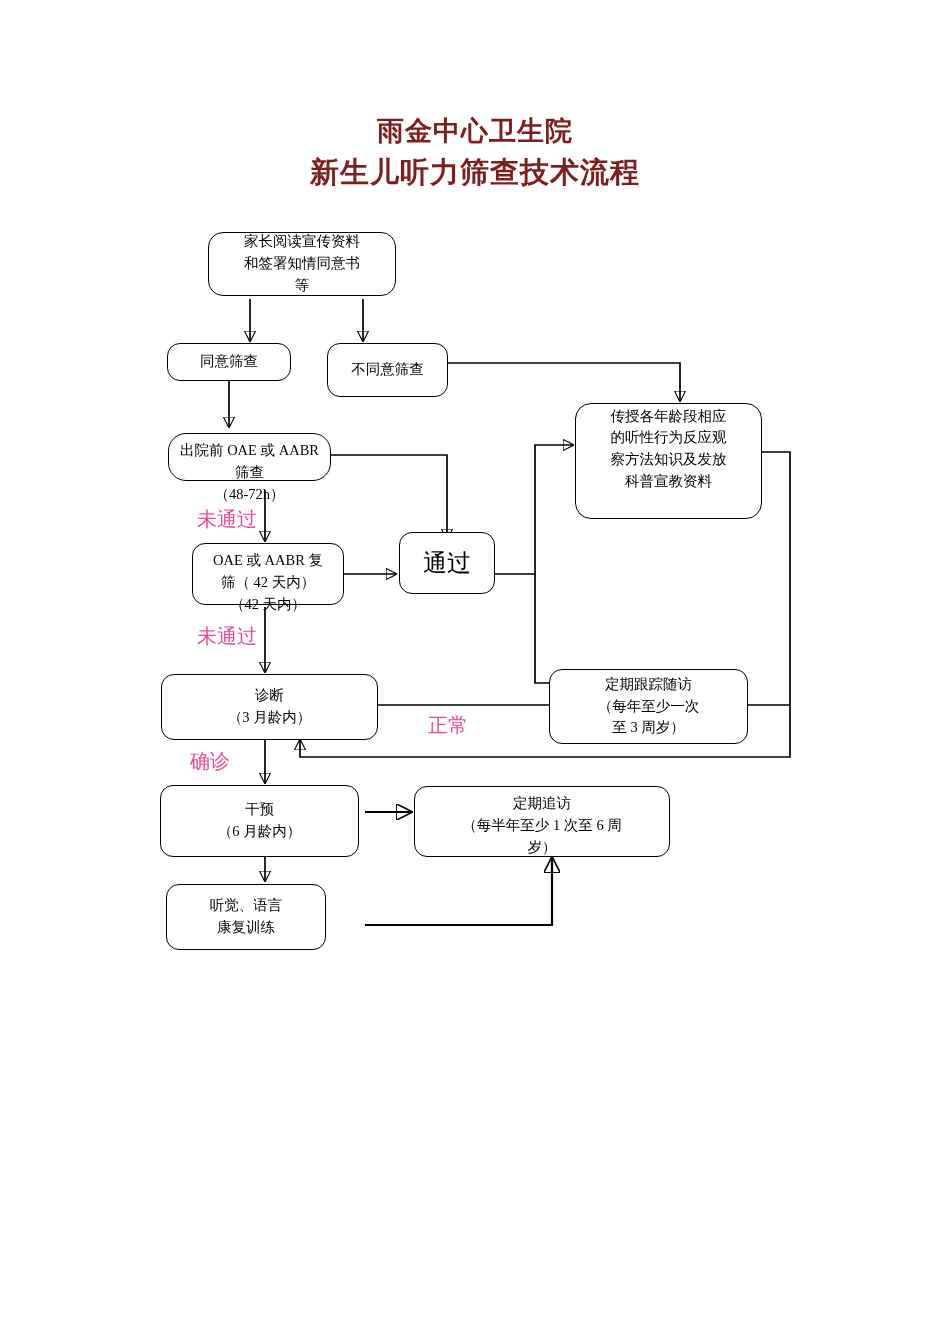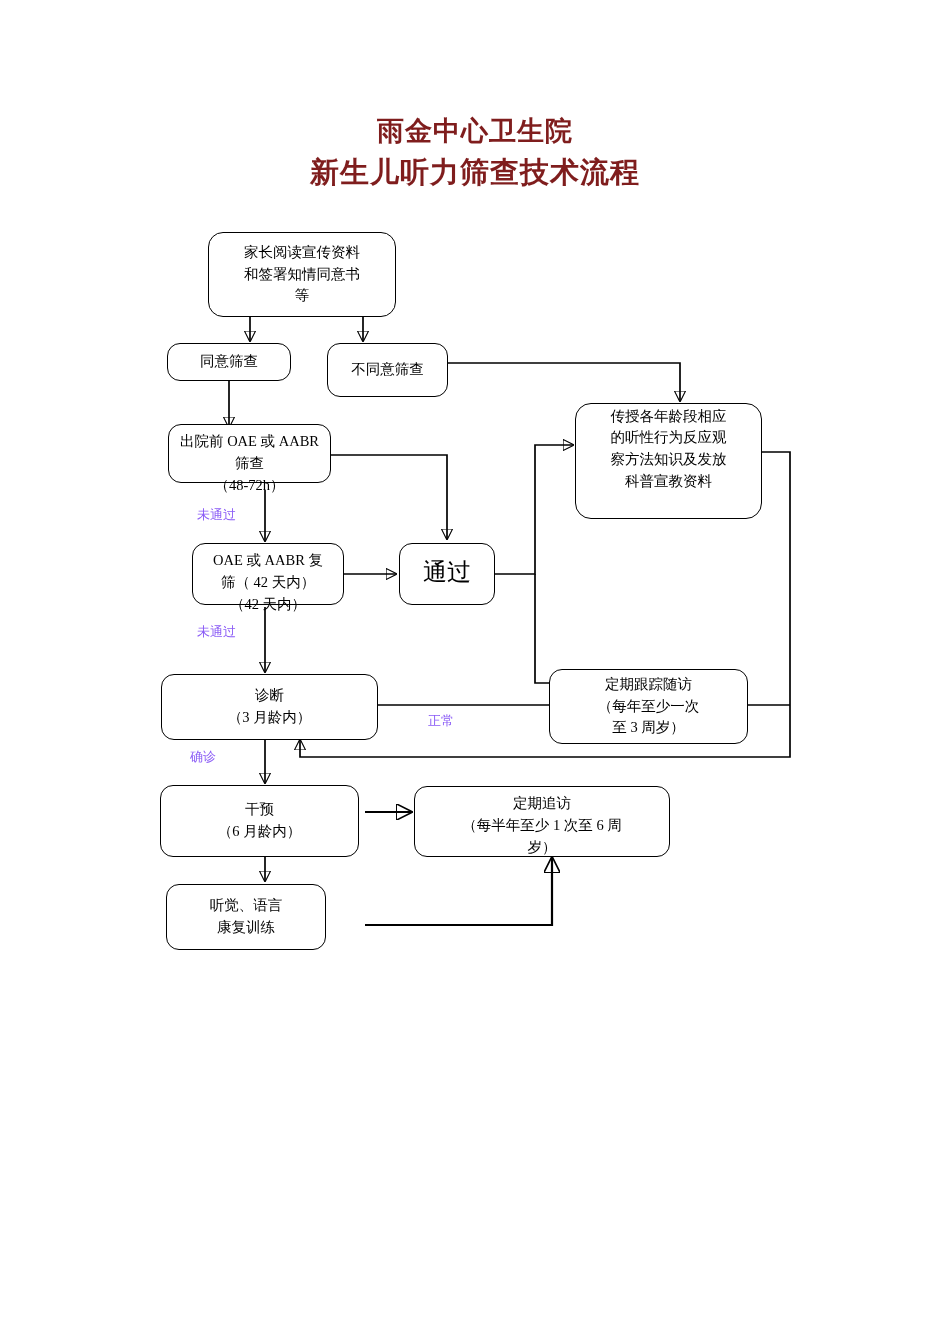--- a/index.html
+++ b/index.html
@@ -76,22 +76,22 @@
   .node .txt {
     display: block;
     white-space: pre-line;
   }
   .node.big { font-size: 24px; font-weight: normal; }
 
   
   .edge-label {
     position: absolute;
     font-family: "Liberation Serif", "DejaVu Serif", serif;
-    font-size: 13px;
-    color: #8b5cf6;
+    font-size: 20px;
+    color: #ec4899;
     white-space: nowrap;
     background: transparent;
   }
 </style>
 </head>
 <body>
 
 <div id="page">
 
   <div class="title-block">
@@ -137,54 +137,54 @@
 
     <polyline points="265,740 265,783" stroke-width="1.7" marker-end="url(#arw)"></polyline>
 
     <polyline points="365,812 411,812" stroke-width="2.2" marker-end="url(#arwT)"></polyline>
 
     <polyline points="265,845 265,881" stroke-width="1.7" marker-end="url(#arw)"></polyline>
 
     <polyline points="365,925 552,925 552,858" stroke-width="2.2" marker-end="url(#arwT)"></polyline>
   </svg>
 
-  <div class="node" style="left:208px; top:232px; width:188px; height:85px; border-radius:15px;">
+  <div class="node" style="left:208px; top:232px; width:188px; height:64px; border-radius:15px;">
     <span class="txt">家长阅读宣传资料
 和签署知情同意书
 等</span>
   </div>
 
   <div class="node" style="left:167px; top:343px; width:124px; height:38px;">
     <span class="txt">同意筛查</span>
   </div>
 
   <div class="node" style="left:327px; top:343px; width:121px; height:54px;">
     <span class="txt">不同意筛查</span>
   </div>
 
-  <div class="node overflow" style="left:168px; top:424px; width:163px; height:59px;">
+  <div class="node overflow" style="left:168px; top:433px; width:163px; height:48px;border-radius:18px;">
     <span class="txt">出院前 OAE 或 AABR
 筛查
 （48-72h）</span>
   </div>
 
   <div class="node" style="left:575px; top:403px; width:187px; height:116px; border-radius:16px;">
     <span class="txt" style="margin-top:-24px;">传授各年龄段相应
 的听性行为反应观
 察方法知识及发放
 科普宣教资料</span>
   </div>
 
   <div class="node overflow" style="left:192px; top:543px; width:152px; height:62px;">
     <span class="txt">OAE 或 AABR 复
 筛（ 42 天内）
 （42 天内）</span>
   </div>
 
-  <div class="node big" style="left:399px; top:543px; width:96px; height:62px;font-family:Liberation Mono, monospace;">
+  <div class="node big" style="left:399px; top:532px; width:96px; height:62px;">
     <span class="txt">通过</span>
   </div>
 
   <div class="node" style="left:549px; top:669px; width:199px; height:75px;">
     <span class="txt">定期跟踪随访
 （每年至少一次
 至 3 周岁）</span>
   </div>
 
   <div class="node" style="left:161px; top:674px; width:217px; height:66px;">

